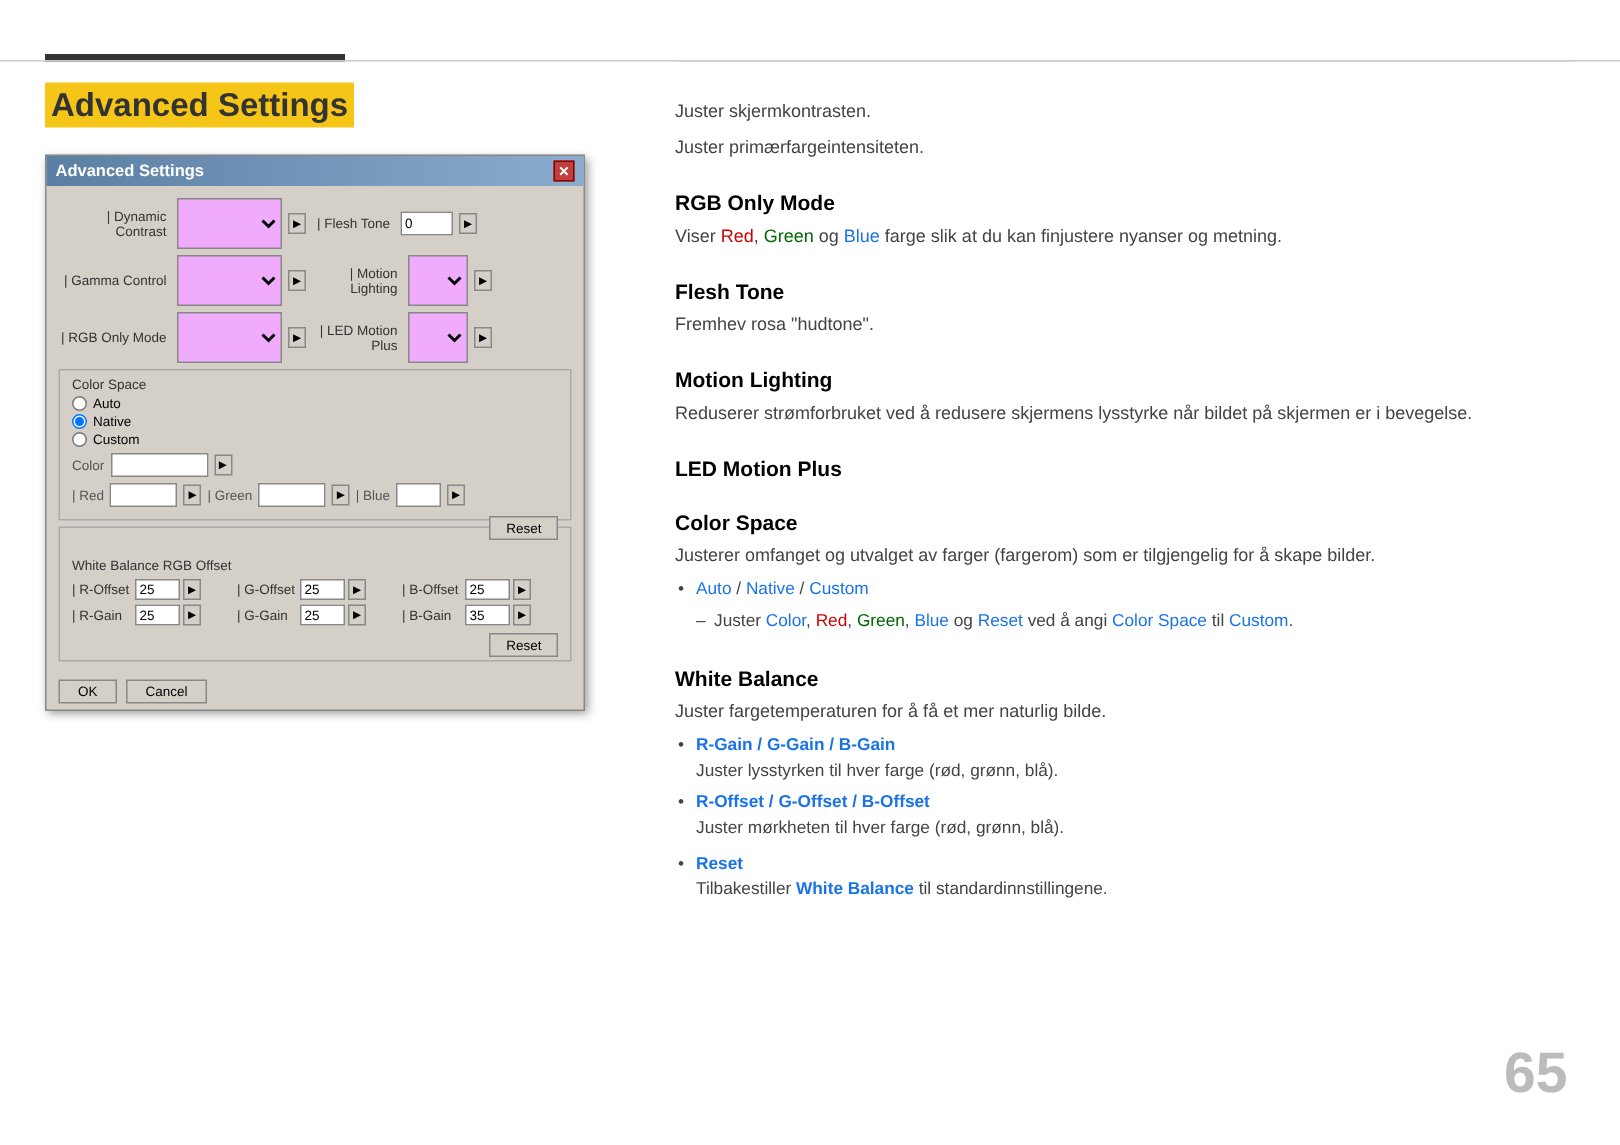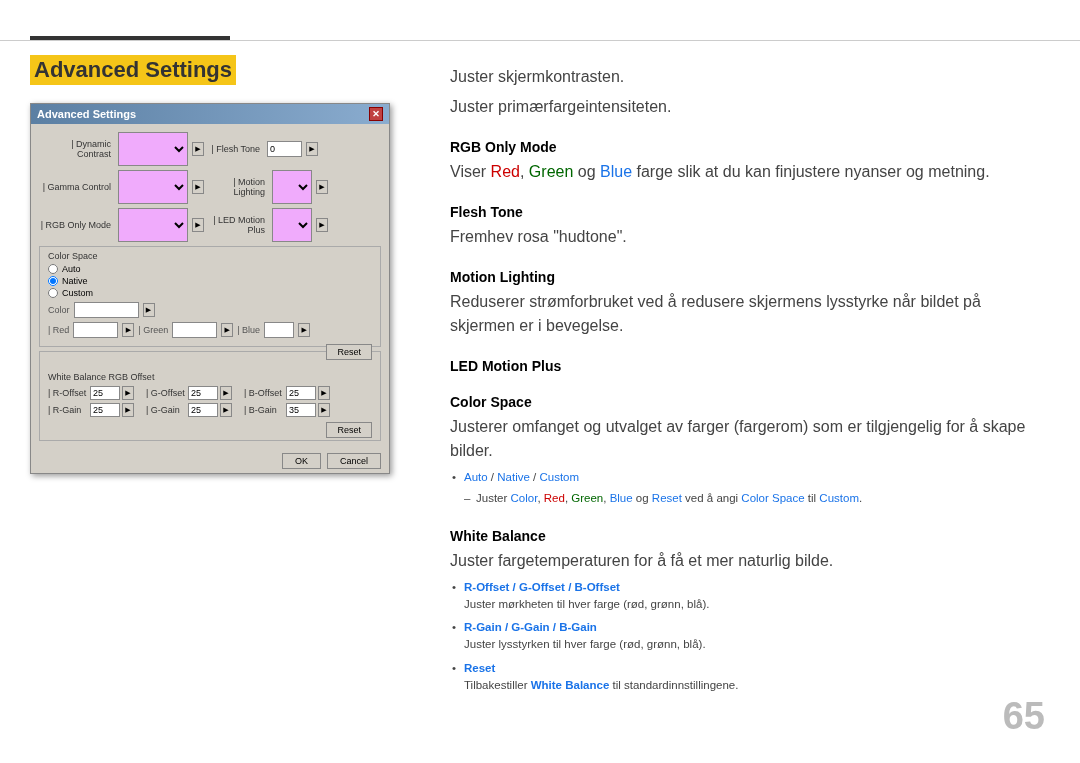--- a/index.html
+++ b/index.html
@@ -195,21 +195,20 @@
       font-size: 9px;
       height: 14px;
       width: 30px;
       display: flex;
       align-items: center;
       padding: 0 2px;
     }
 
     .dialog-footer {
       display: flex;
-      justify-content: flex-end;
       gap: 6px;
       padding: 4px 8px;
     }
 
     .dlg-btn {
       background: #d4d0c8;
       border: 1px solid #888;
       font-size: 9px;
       padding: 2px 12px;
       cursor: pointer;
@@ -245,21 +244,21 @@
       color: #000;
       margin-top: 20px;
       margin-bottom: 5px;
     }
 
     .section-heading:first-child {
       margin-top: 0;
     }
 
     .section-text {
-      font-size: 16px;
+      font-size: 12px;
       color: #444;
       line-height: 1.5;
       margin-bottom: 6px;
     }
 
     .bullet-list {
       list-style: none;
       padding-left: 0;
     }
 
@@ -311,21 +310,21 @@
       position: absolute;
       top: 40px;
       left: 450px;
       right: 30px;
       height: 1px;
       background: #ccc;
     }
 
     .wb-offset-row, .wb-gain-row {
       display: flex;
-      gap: 12px;
+      gap: 24px;
       align-items: center;
       margin-bottom: 3px;
     }
 
     .wb-item {
       display: flex;
       align-items: center;
       gap: 2px;
     }
   </style>
@@ -502,27 +501,27 @@
         <span class="link-blue">Auto</span> / <span class="link-blue">Native</span> / <span class="link-blue">Custom</span>
       </li>
     </ul>
     <div class="sub-bullet">
       Juster <span class="link-blue">Color</span>, <span class="link-red">Red</span>, <span class="link-green">Green</span>, <span class="link-blue">Blue</span> og <span class="link-blue">Reset</span> ved å angi <span class="link-blue">Color Space</span> til <span class="link-blue">Custom</span>.
     </div>
 
     <div class="section-heading">White Balance</div>
     <p class="section-text">Juster fargetemperaturen for å få et mer naturlig bilde.</p>
     <ul class="bullet-list">
+      <li style="margin-top:6px;">
+        <span class="link-bold-blue">R-Gain / G-Gain / B-Gain</span><br>
+        <span>Juster lysstyrken til hver farge (rød, grønn, blå).</span>
+      </li>
       <li>
         <span class="link-bold-blue">R-Offset / G-Offset / B-Offset</span><br>
         <span>Juster mørkheten til hver farge (rød, grønn, blå).</span>
-      </li>
-      <li style="margin-top:6px;">
-        <span class="link-bold-blue">R-Gain / G-Gain / B-Gain</span><br>
-        <span>Juster lysstyrken til hver farge (rød, grønn, blå).</span>
       </li>
       <li style="margin-top:6px;">
         <span class="link-bold-blue">Reset</span><br>
         <span>Tilbakestiller <span class="link-bold-blue">White Balance</span> til standardinnstillingene.</span>
       </li>
     </ul>
   </div>
 </div>
 
 <div class="page-number">65</div>

